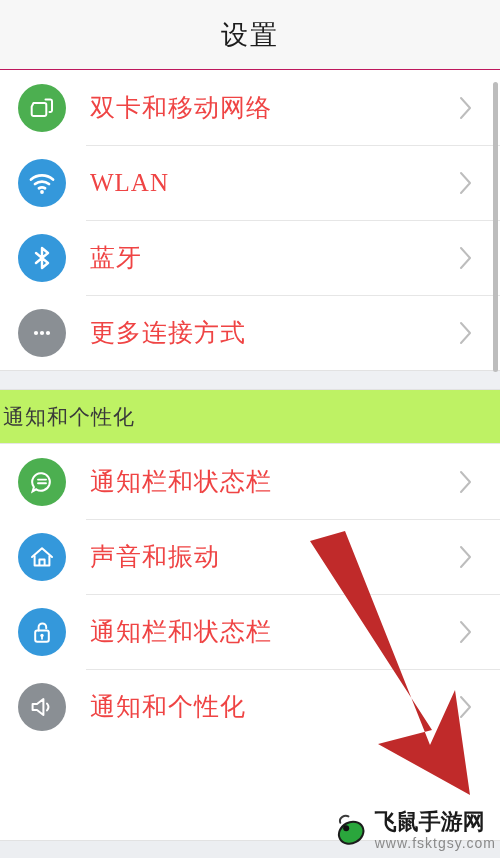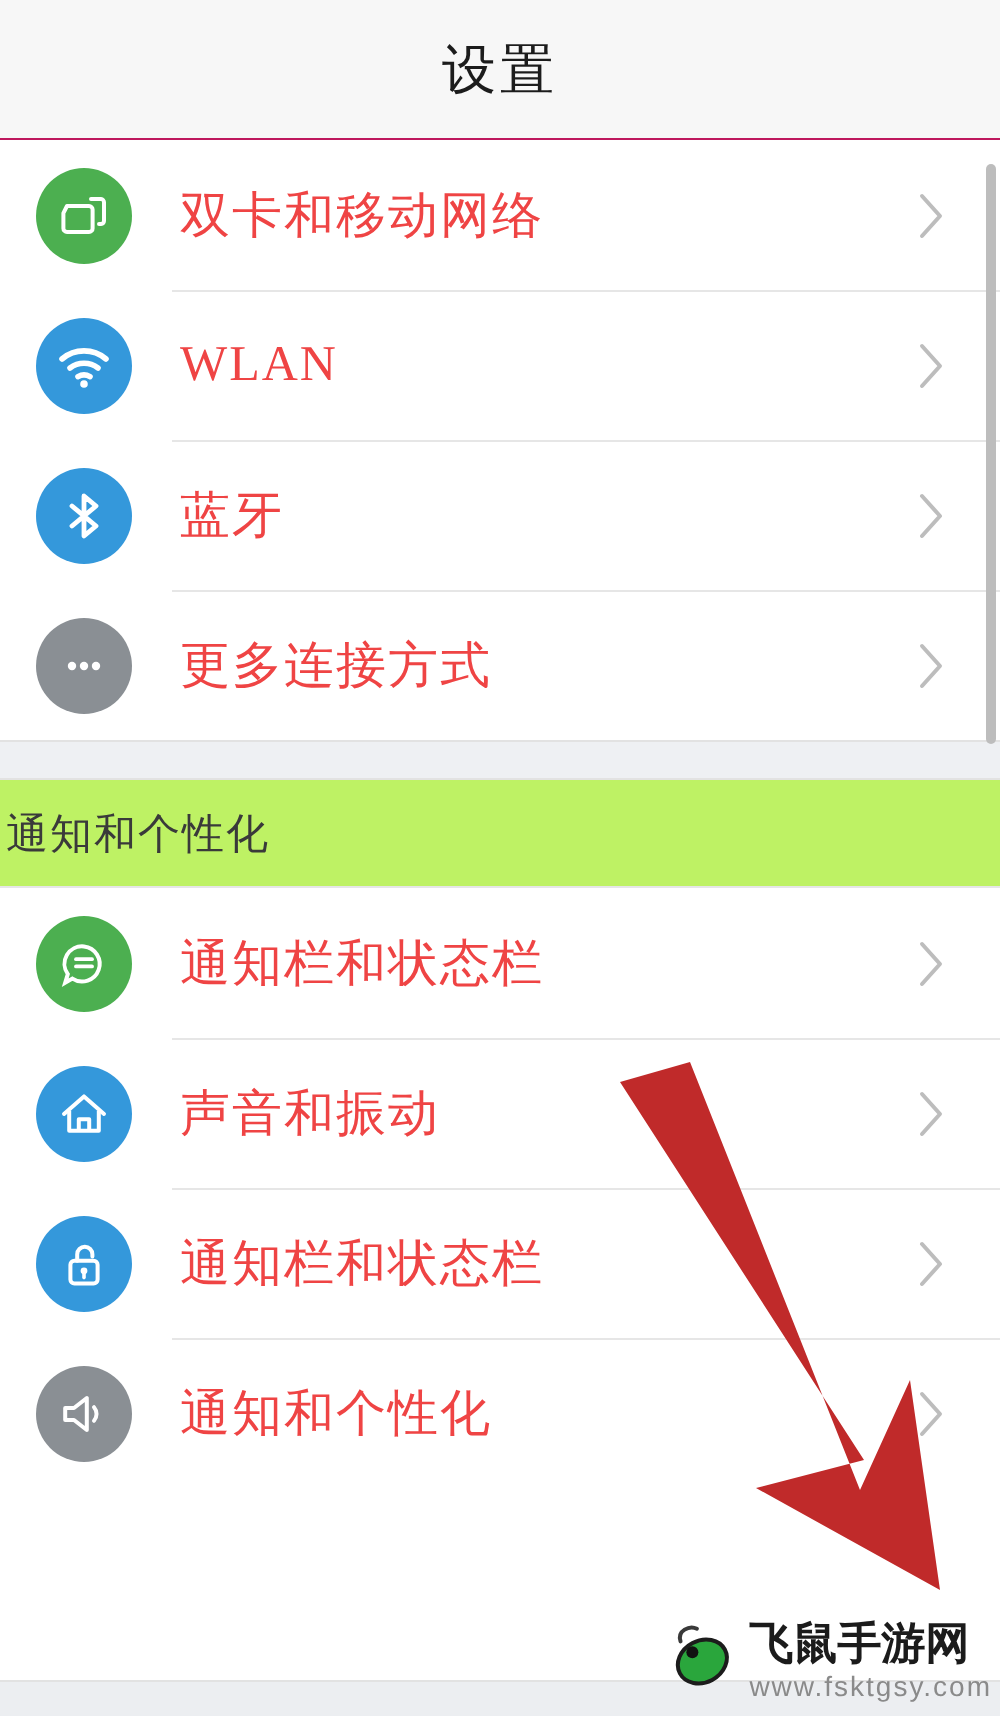--- a/index.html
+++ b/index.html
@@ -141,20 +141,21 @@
     height: 858px;
     pointer-events: none;
   }
 
   
   #watermark {
     position: absolute;
     right: 4px;
     bottom: 6px;
     display: flex;
+    align-items: center;
     height: 44px;
   }
   #watermark .wm-logo {
     width: 40px;
     height: 40px;
     flex: 0 0 40px;
   }
   #watermark .wm-text {
     margin-left: 2px;
     display: flex;

